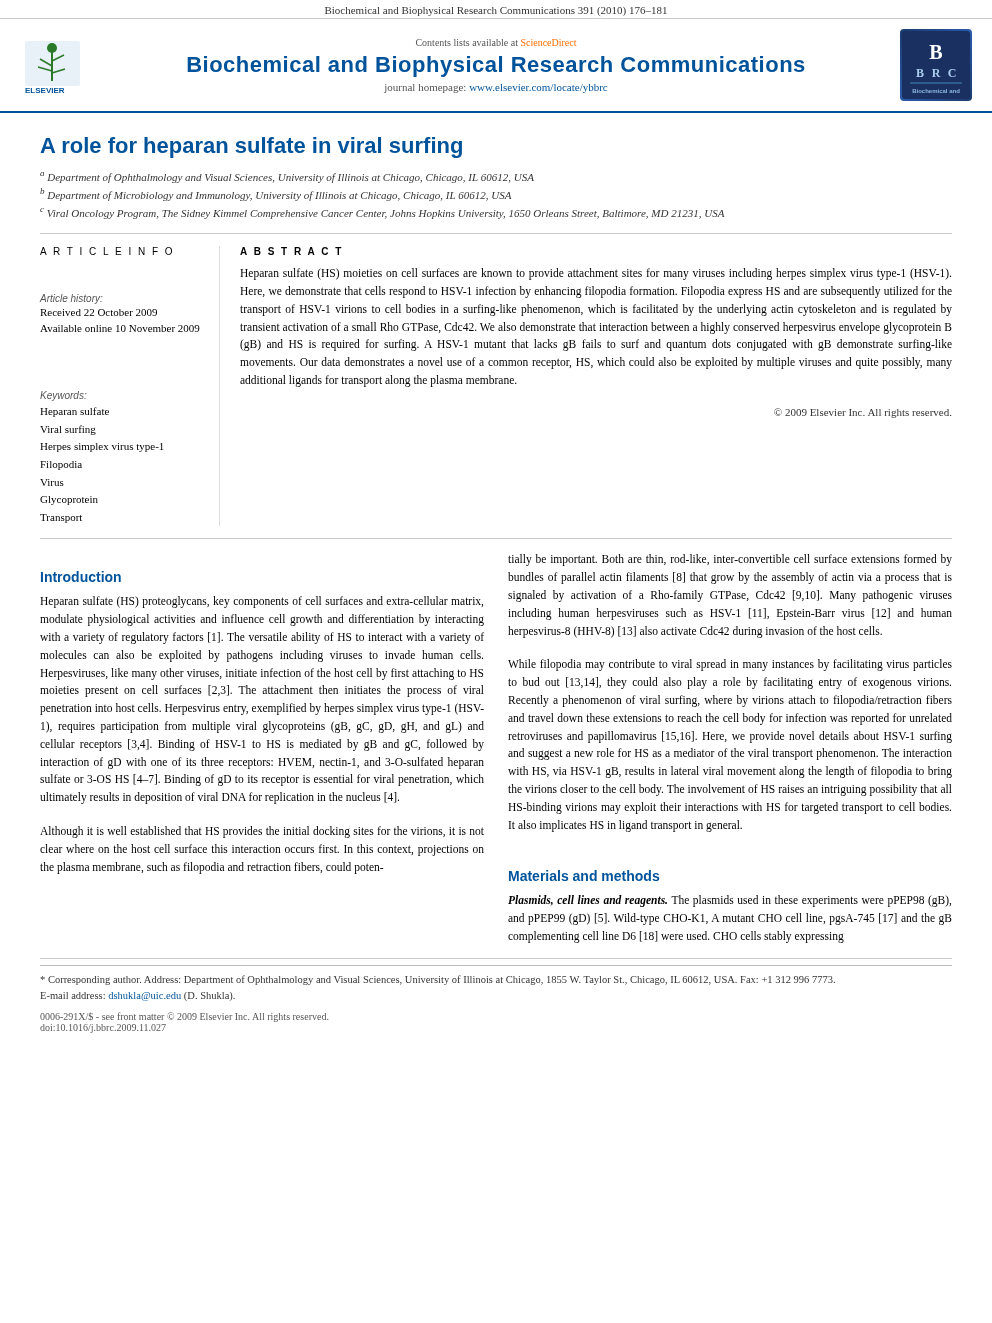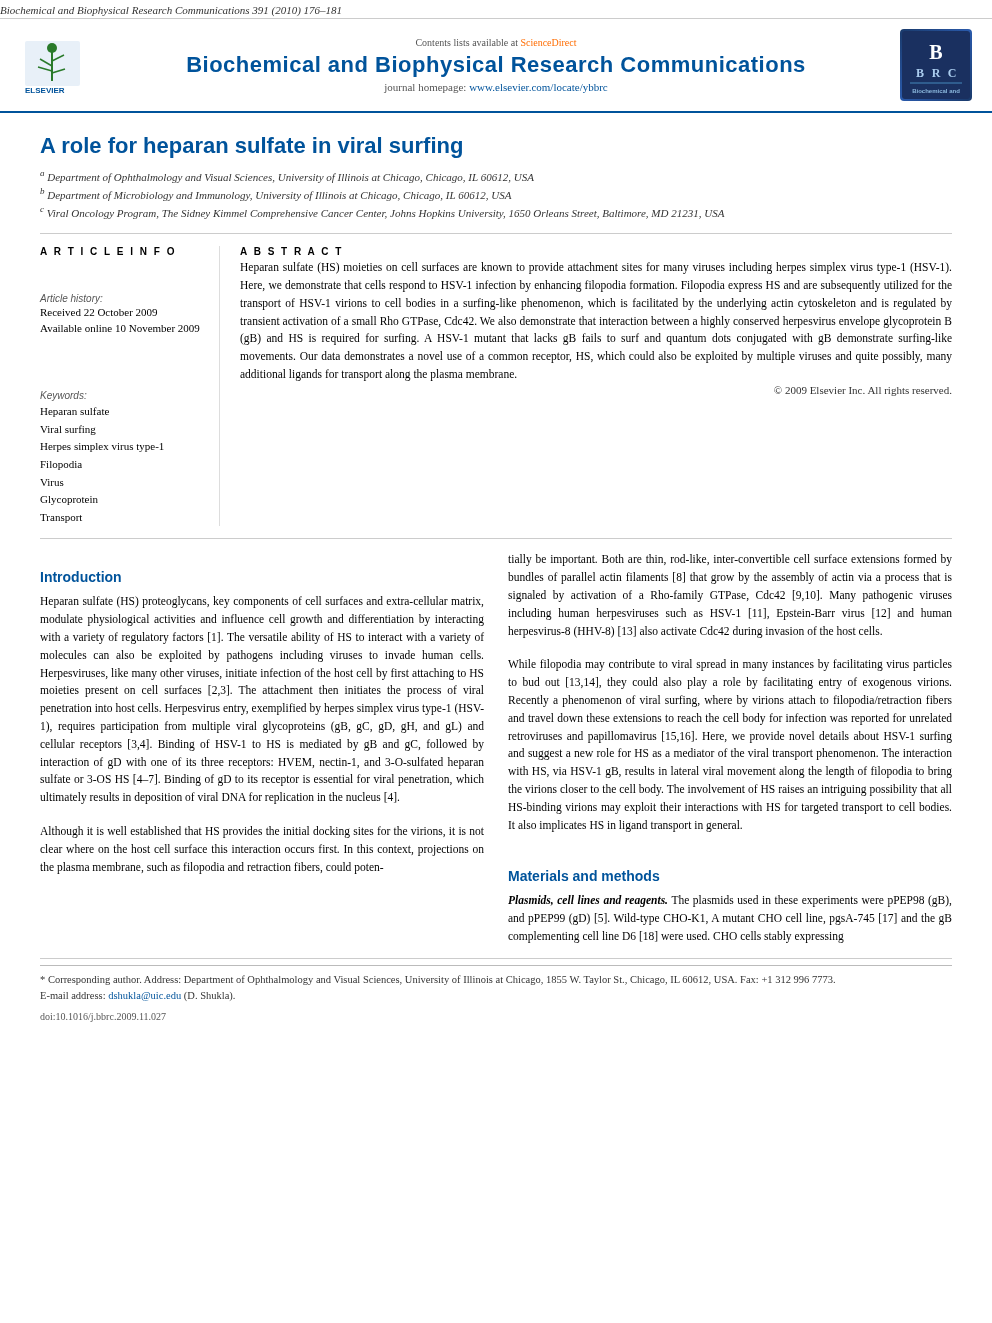--- a/index.html
+++ b/index.html
@@ -6,25 +6,25 @@
     body {
       background: #fff;
       font-family: 'Times New Roman', Times, serif;
       font-size: 13px;
       color: #000;
       width: 992px;
     }
 
     
     .top-bar {
+      text-align: center;
       font-size: 11px;
       color: #333;
       padding: 4px 0 2px 0;
       border-bottom: 1px solid #ccc;
-      font-style: italic;
     }
 
     
     .journal-header {
       display: flex;
       align-items: center;
       padding: 10px 20px;
       border-bottom: 2px solid #00539b;
     }
     .journal-header .elsevier-logo {
@@ -127,21 +127,21 @@
 
     .article-info-right {
       flex: 1;
     }
 
     .info-section-title {
       font-size: 10px;
       letter-spacing: 2px;
       color: #000;
       font-family: Arial, sans-serif;
-      font-weight: bold;
+      font-weight: normal;
       margin-bottom: 6px;
       text-transform: uppercase;
     }
 
     .info-label {
       font-size: 10px;
       font-style: italic;
       color: #555;
       margin-bottom: 2px;
       font-family: Arial, sans-serif;
@@ -159,35 +159,35 @@
       line-height: 1.6;
       color: #000;
     }
 
     .abstract-title {
       font-size: 10px;
       letter-spacing: 2px;
       font-family: Arial, sans-serif;
       font-weight: bold;
       text-transform: uppercase;
-      margin-bottom: 2px;
+      margin-bottom: 8px;
     }
 
     .abstract-text {
       font-size: 11.5px;
       line-height: 1.55;
       text-align: justify;
       color: #000;
     }
 
     .copyright-line {
       font-size: 11px;
       text-align: right;
       color: #333;
-      margin-top: 0;
+      margin-top: 16px;
     }
 
     
     .section-title {
       font-size: 14px;
       font-weight: bold;
       color: #00539b;
       margin: 18px 0 8px 0;
       font-family: Arial, sans-serif;
     }
@@ -357,16 +357,17 @@
     <hr style="border:none; border-top:1px solid #bbb; margin-bottom:6px;">
     <div class="footnote-text">* Corresponding author. Address: Department of Ophthalmology and Visual Sciences, University of Illinois at Chicago, 1855 W. Taylor St., Chicago, IL 60612, USA. Fax: +1 312 996 7773.</div>
     <div class="footnote-text">
       <span>E-mail address: </span>
       <a style="color:#00539b;">dshukla@uic.edu</a>
       <span> (D. Shukla).</span>
     </div>
   </div>
 
   <div class="doi-bar">
+    <div>0006-291X/$ - see front matter © 2009 Elsevier Inc. All rights reserved.</div>
     <div>doi:10.1016/j.bbrc.2009.11.027</div>
   </div>
 
 </div>
 
 </body></html>

